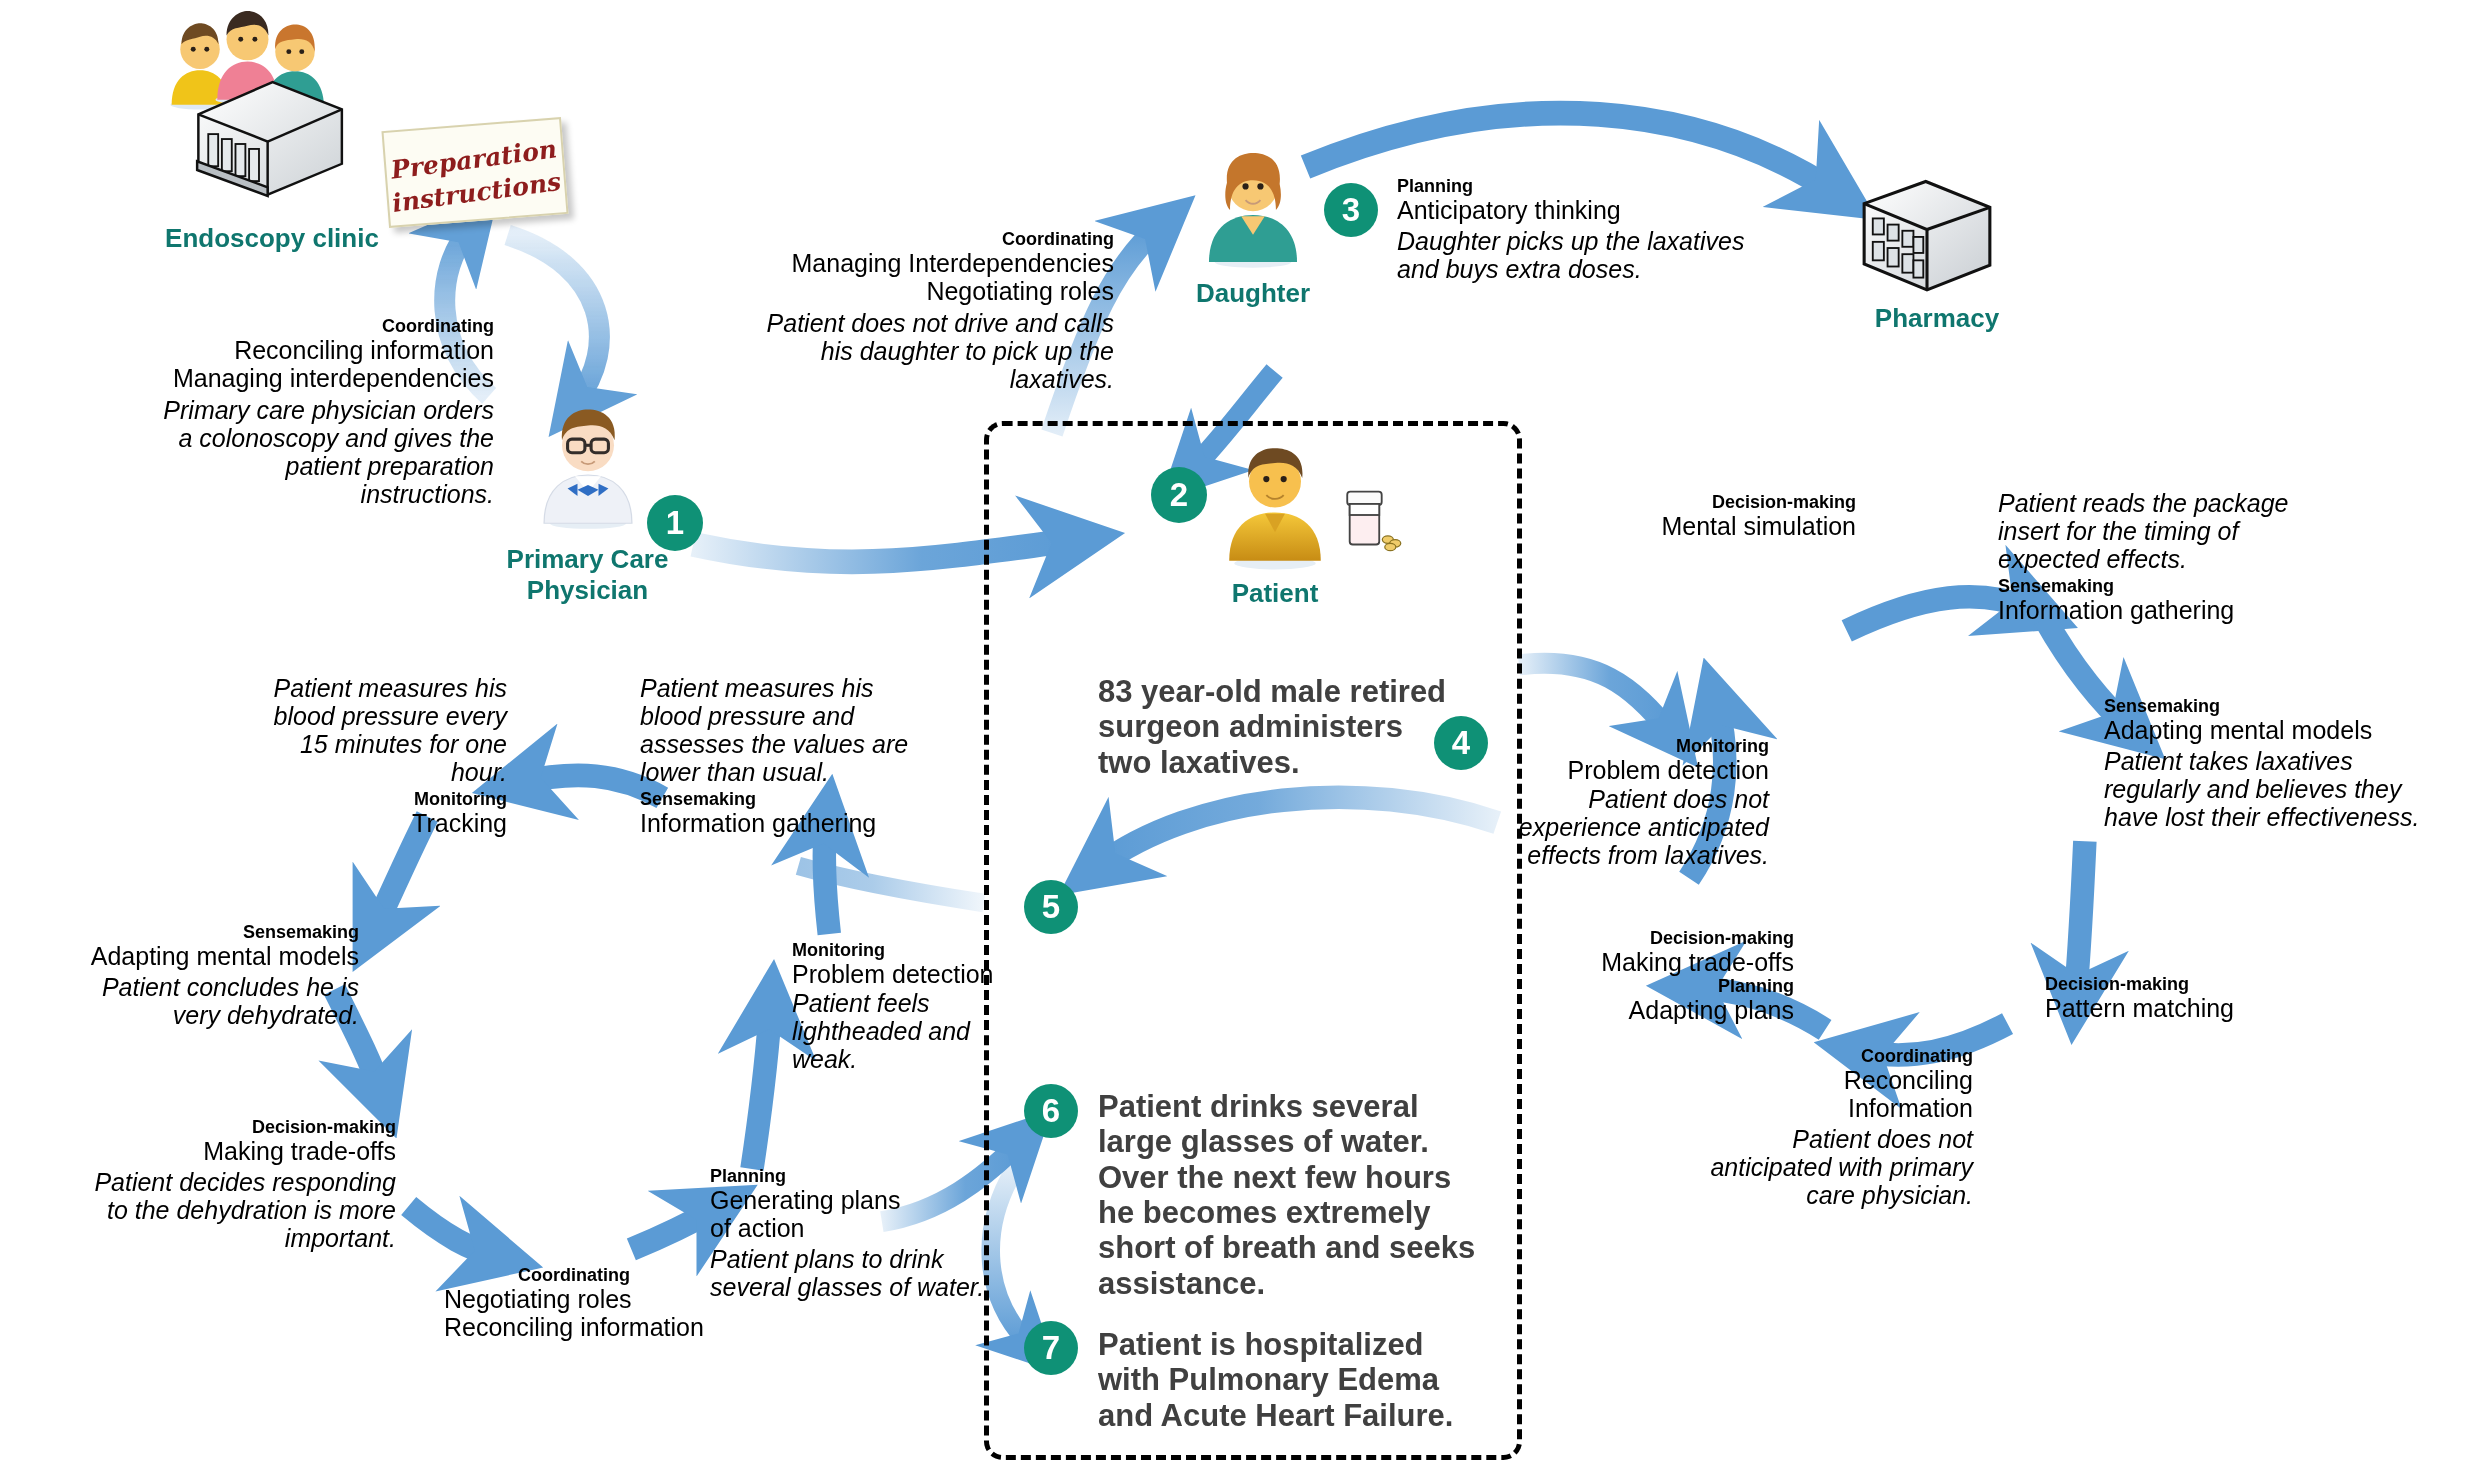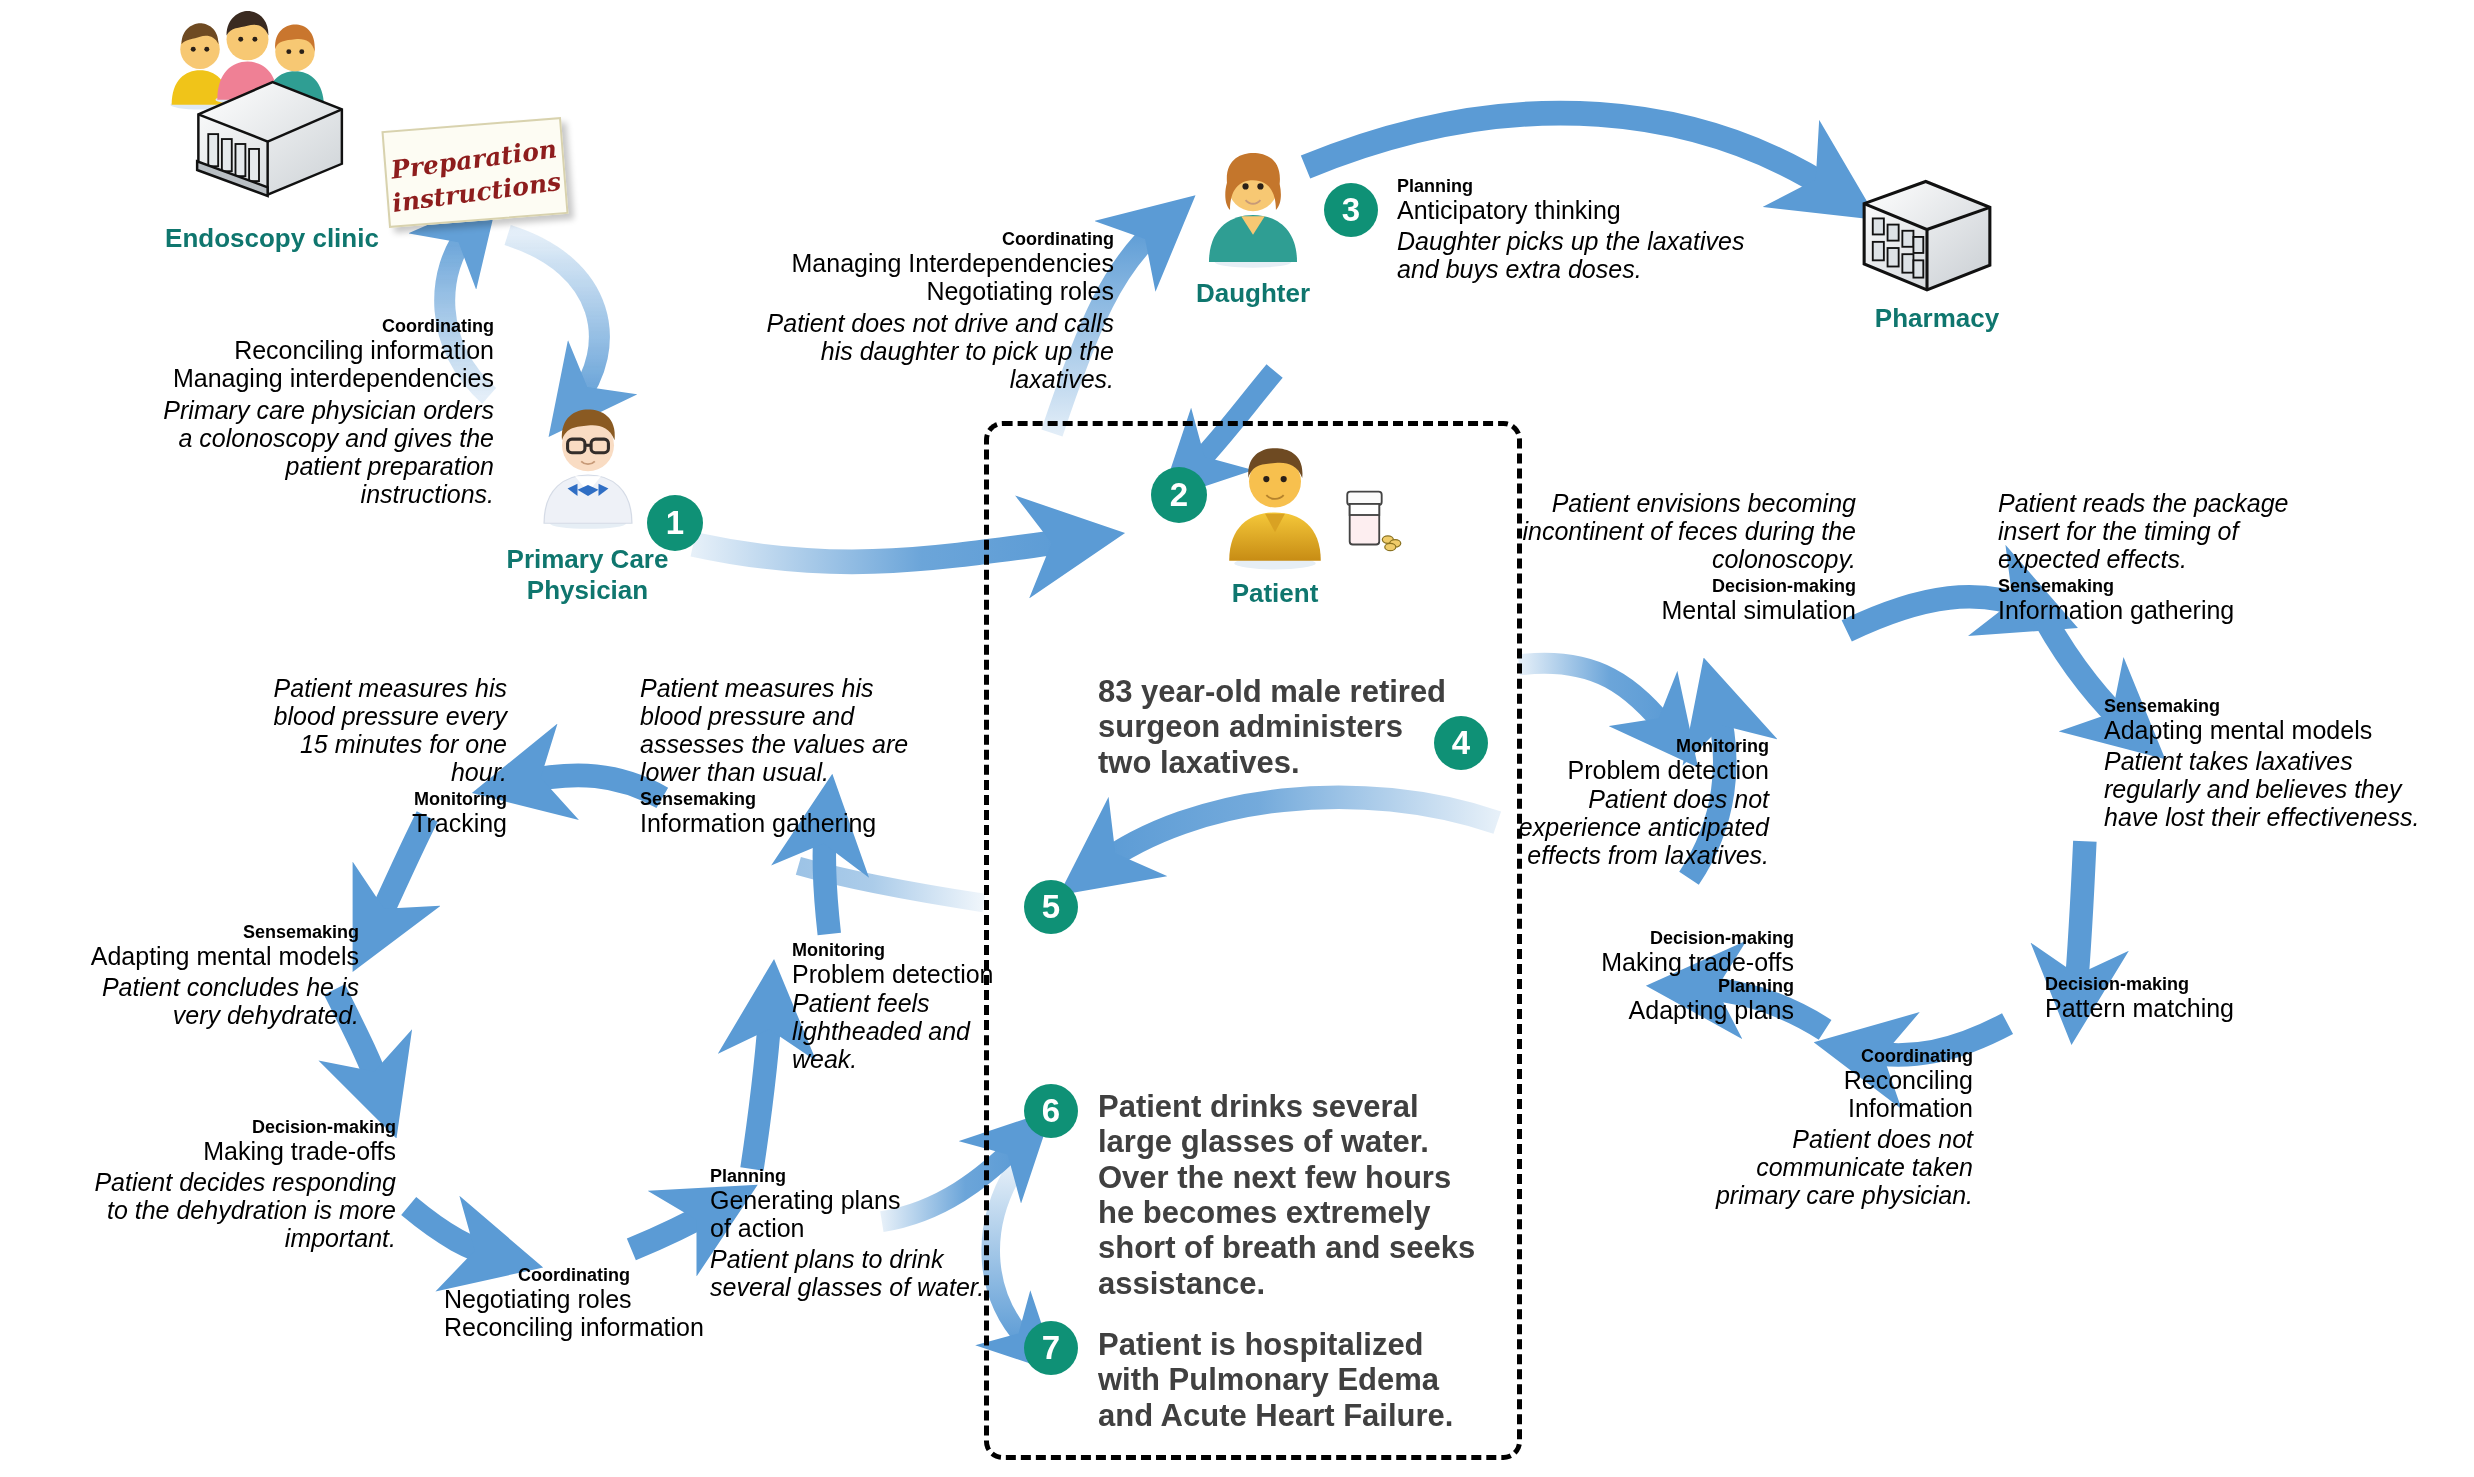--- a/index.html
+++ b/index.html
@@ -265,21 +265,20 @@
     <div class="ital" style="padding-top:3.7px;">Patient does not drive and calls his daughter to pick up the laxatives.</div>
   </div>
 
   <div class="txt lt" style="left:1397px;top:176px;width:396px;">
     <div class="hdr">Planning</div>
     <div class="sub">Anticipatory thinking</div>
     <div class="ital" style="padding-top:2.5px;">Daughter picks up the laxatives and buys extra doses.</div>
   </div>
 
   <div class="txt rt" style="left:1485px;top:489px;width:371px;">
-    <div class="ital">Patient envisions becoming incontinent of feces during the colonoscopy.</div>
     <div class="hdr" style="padding-top:2.5px;">Decision-making</div>
     <div class="sub">Mental simulation</div>
   </div>
 
   <div class="txt lt" style="left:1998px;top:489px;width:346px;">
     <div class="ital">Patient reads the package insert for the timing of expected effects.</div>
     <div class="hdr" style="padding-top:2.5px;">Sensemaking</div>
     <div class="sub">Information gathering</div>
   </div>
 
@@ -291,21 +290,21 @@
 
   <div class="txt lt" style="left:2045px;top:974px;width:346px;">
     <div class="hdr">Decision-making</div>
     <div class="sub">Pattern matching</div>
   </div>
 
   <div class="txt rt" style="left:1695px;top:1046px;width:278px;">
     <div class="hdr">Coordinating</div>
     <div class="sub">Reconciling</div>
     <div class="sub">Information</div>
-    <div class="ital" style="padding-top:2.5px;">Patient does not communicate taken primary care physician.</div>
+    <div class="ital" style="padding-top:2.5px;">Patient does not anticipated with primary care physician.</div>
   </div>
 
   <div class="txt rt" style="left:1503px;top:736px;width:266px;">
     <div class="hdr">Monitoring</div>
     <div class="sub">Problem detection</div>
     <div class="ital" style="padding-top:1.2px;">Patient does not experience anticipated effects from laxatives.</div>
   </div>
 
   <div class="txt rt" style="left:1485px;top:928px;width:309px;">
     <div class="hdr">Decision-making</div>

